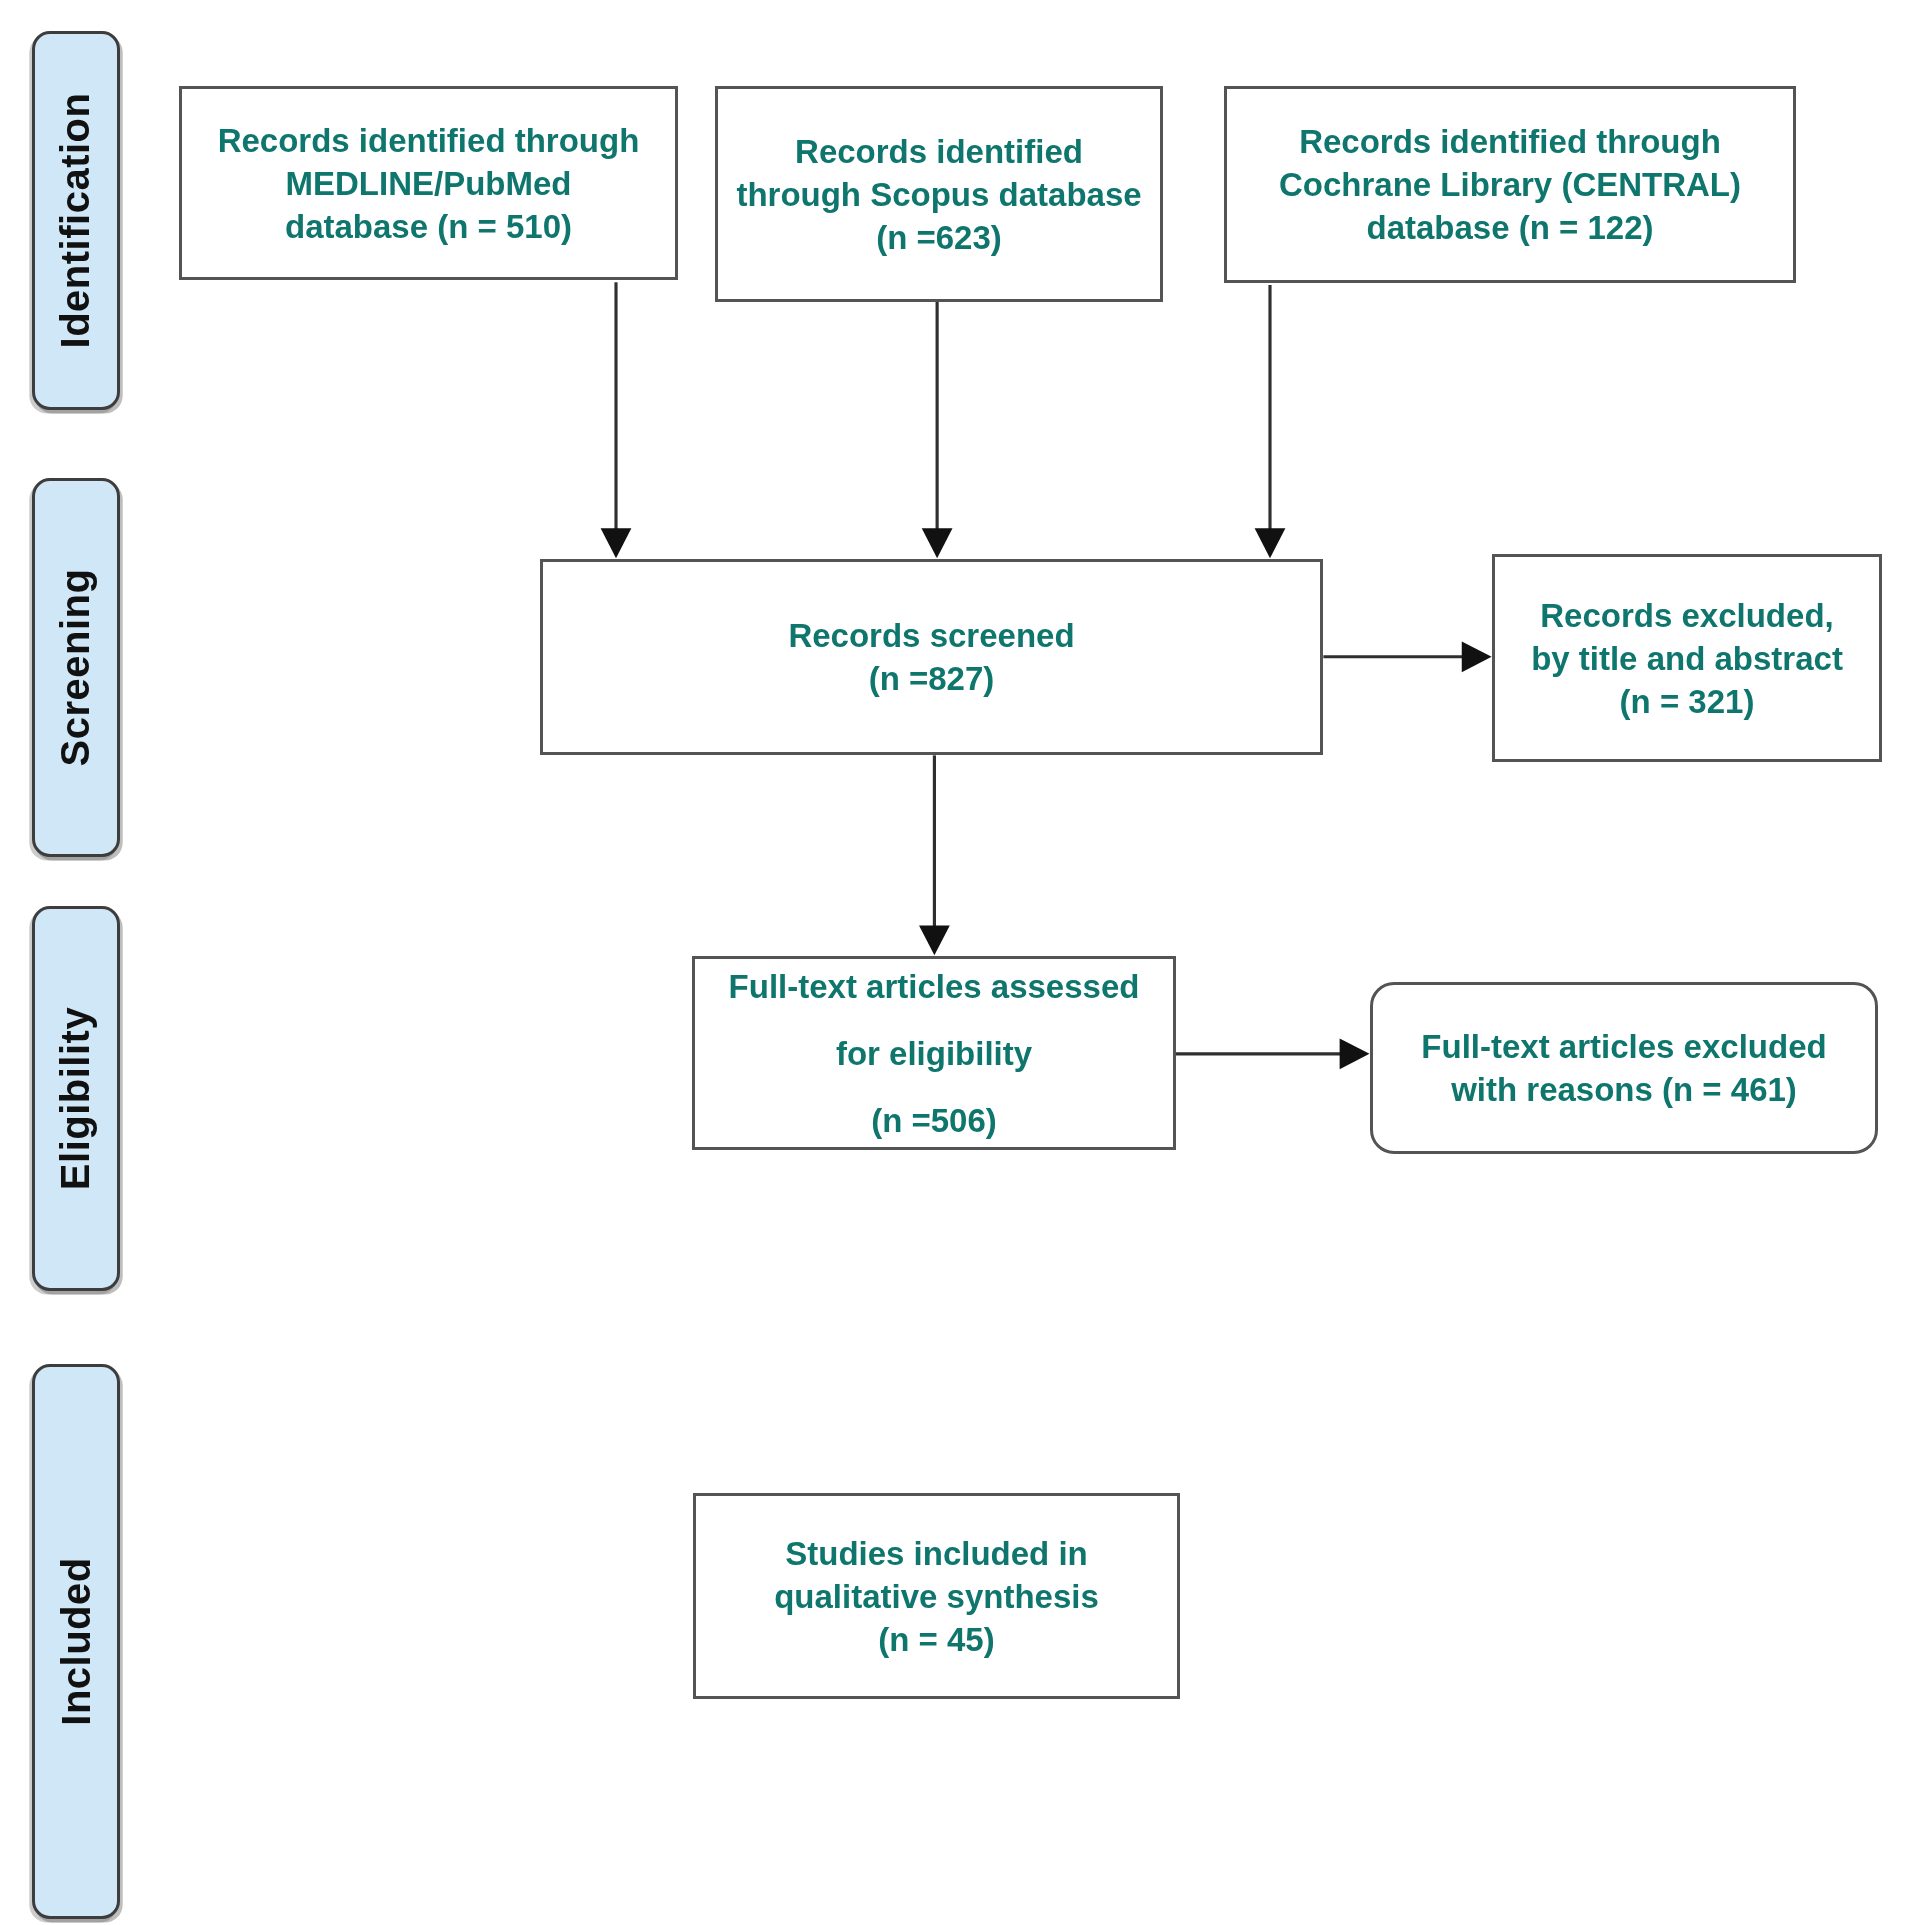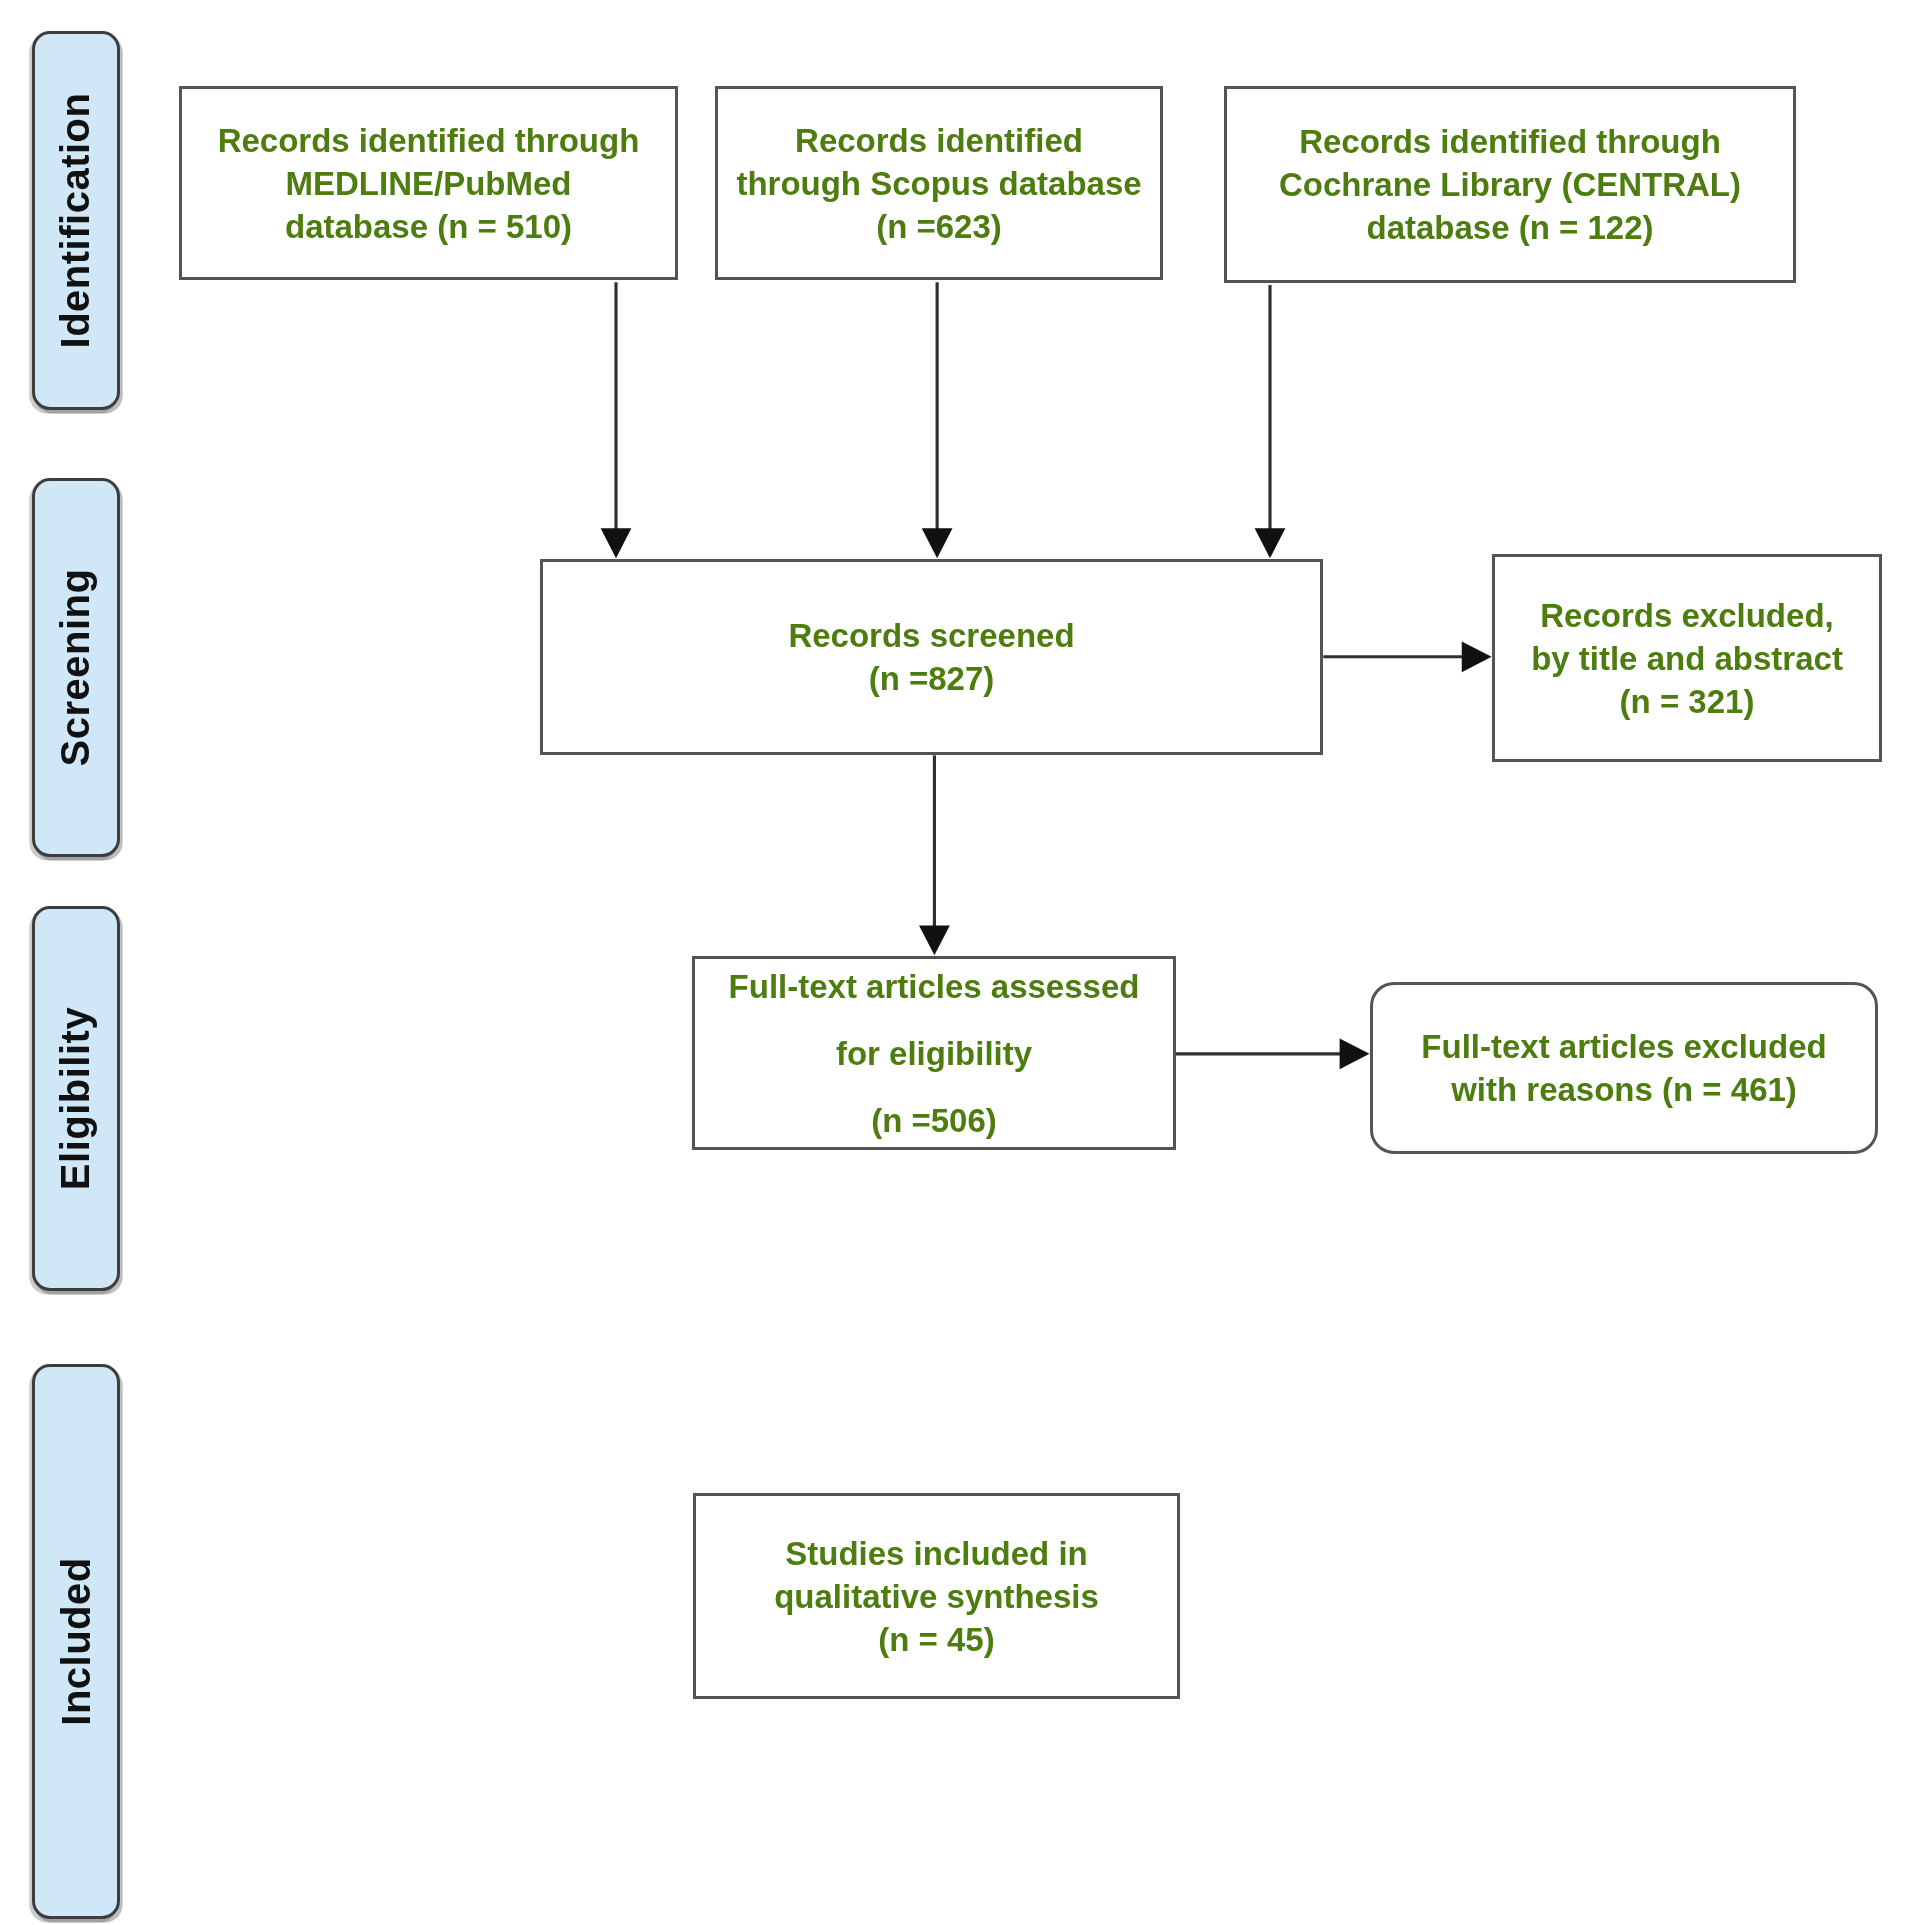--- a/index.html
+++ b/index.html
@@ -45,25 +45,25 @@
     align-items: center;
     justify-content: center;
     text-align: center;
     z-index: 2;
   }
   .node .ln {
     display: block;
     font-size: 33px;
     font-weight: 600;
     line-height: 43px;
-    color: #4d7c0f;
+    color: #0f766e;
     white-space: nowrap;
   }
   #node-medline            { left: 179px;  top: 86px;   width: 499px; height: 194px; }
-  #node-scopus             { left: 715px;  top: 86px;   width: 448px; height: 194px; }
+  #node-scopus             { left: 715px;  top: 86px;   width: 448px; height: 216px; }
   #node-cochrane           { left: 1224px; top: 86px;   width: 572px; height: 197px; }
   #node-screened           { left: 540px;  top: 559px;  width: 783px; height: 196px; }
   #node-records-excluded   { left: 1492px; top: 554px;  width: 390px; height: 208px; }
   #node-fulltext-assessed  { left: 692px;  top: 956px; width: 484px; height: 194px; gap: 24px; }
   #node-fulltext-excluded  { left: 1370px; top: 982px; width: 508px; height: 172px; border-radius: 24px; }
   #node-included-studies   { left: 693px;  top: 1493px; width: 487px; height: 206px; }
 
   #stage-identification { top: 31px;   height: 379px; }
   #stage-screening      { top: 478px;  height: 379px; }
   #stage-eligibility    { top: 906px; height: 385px; }

